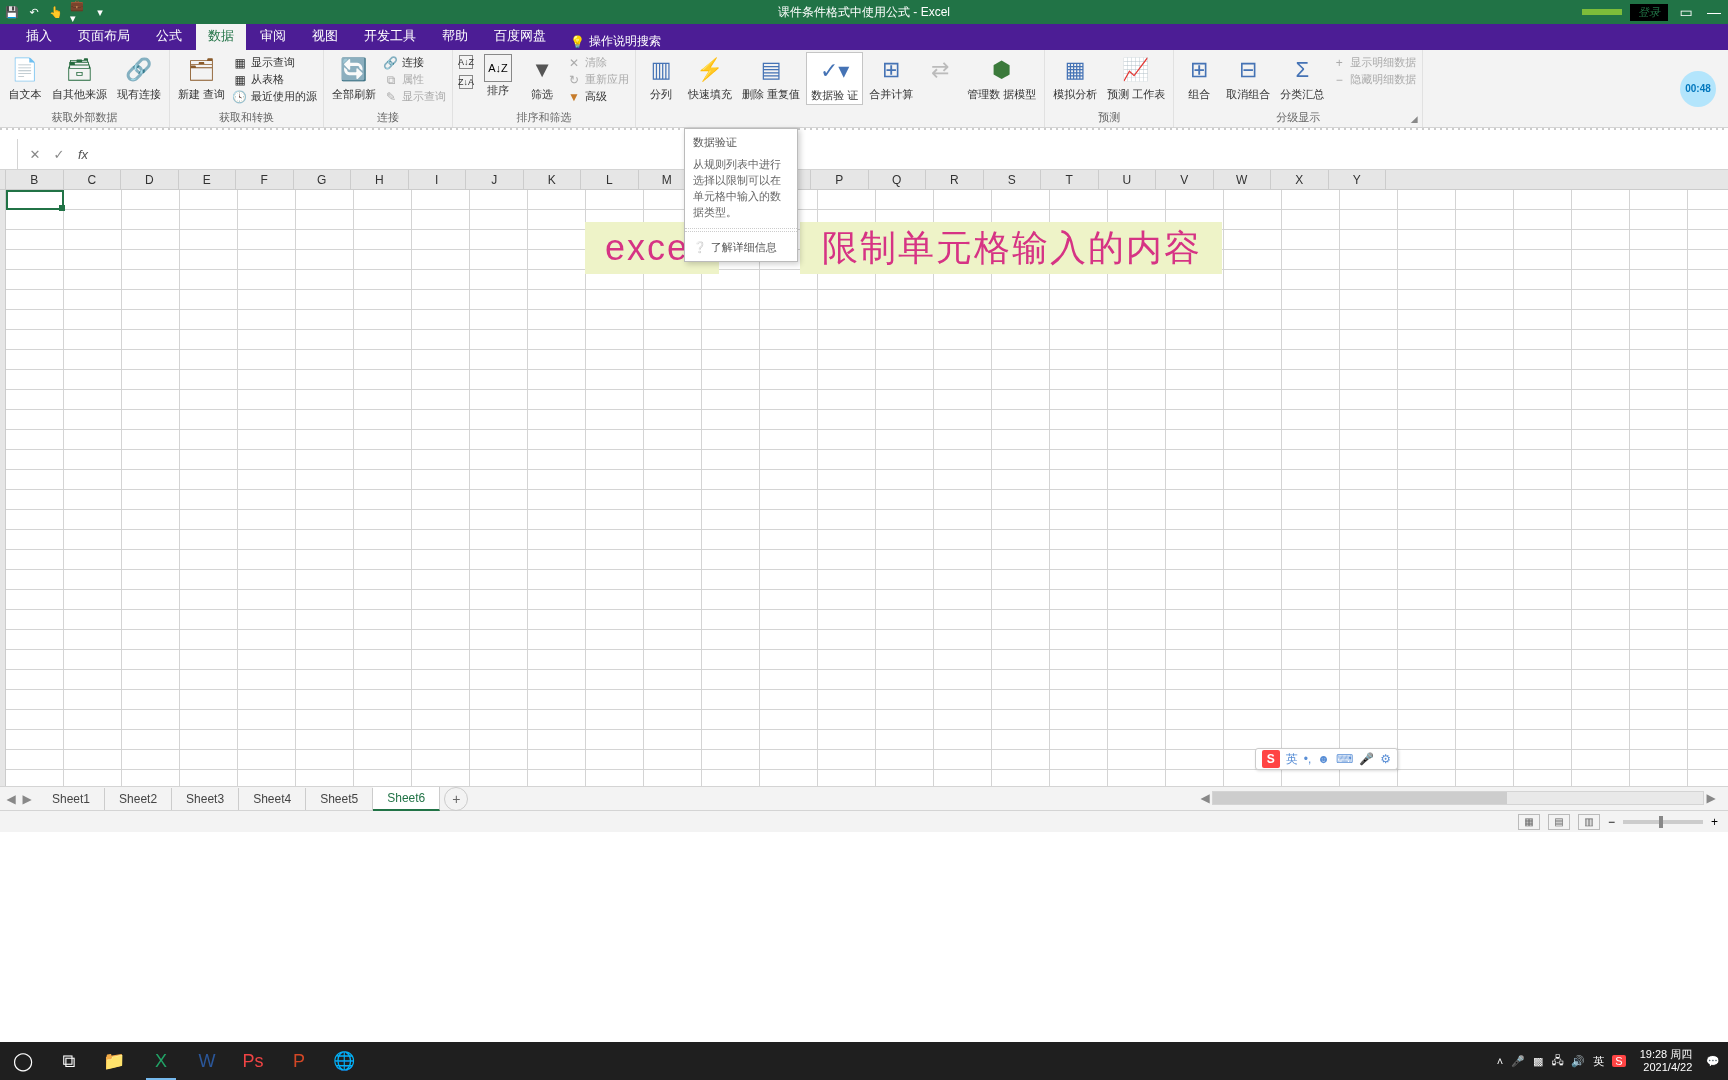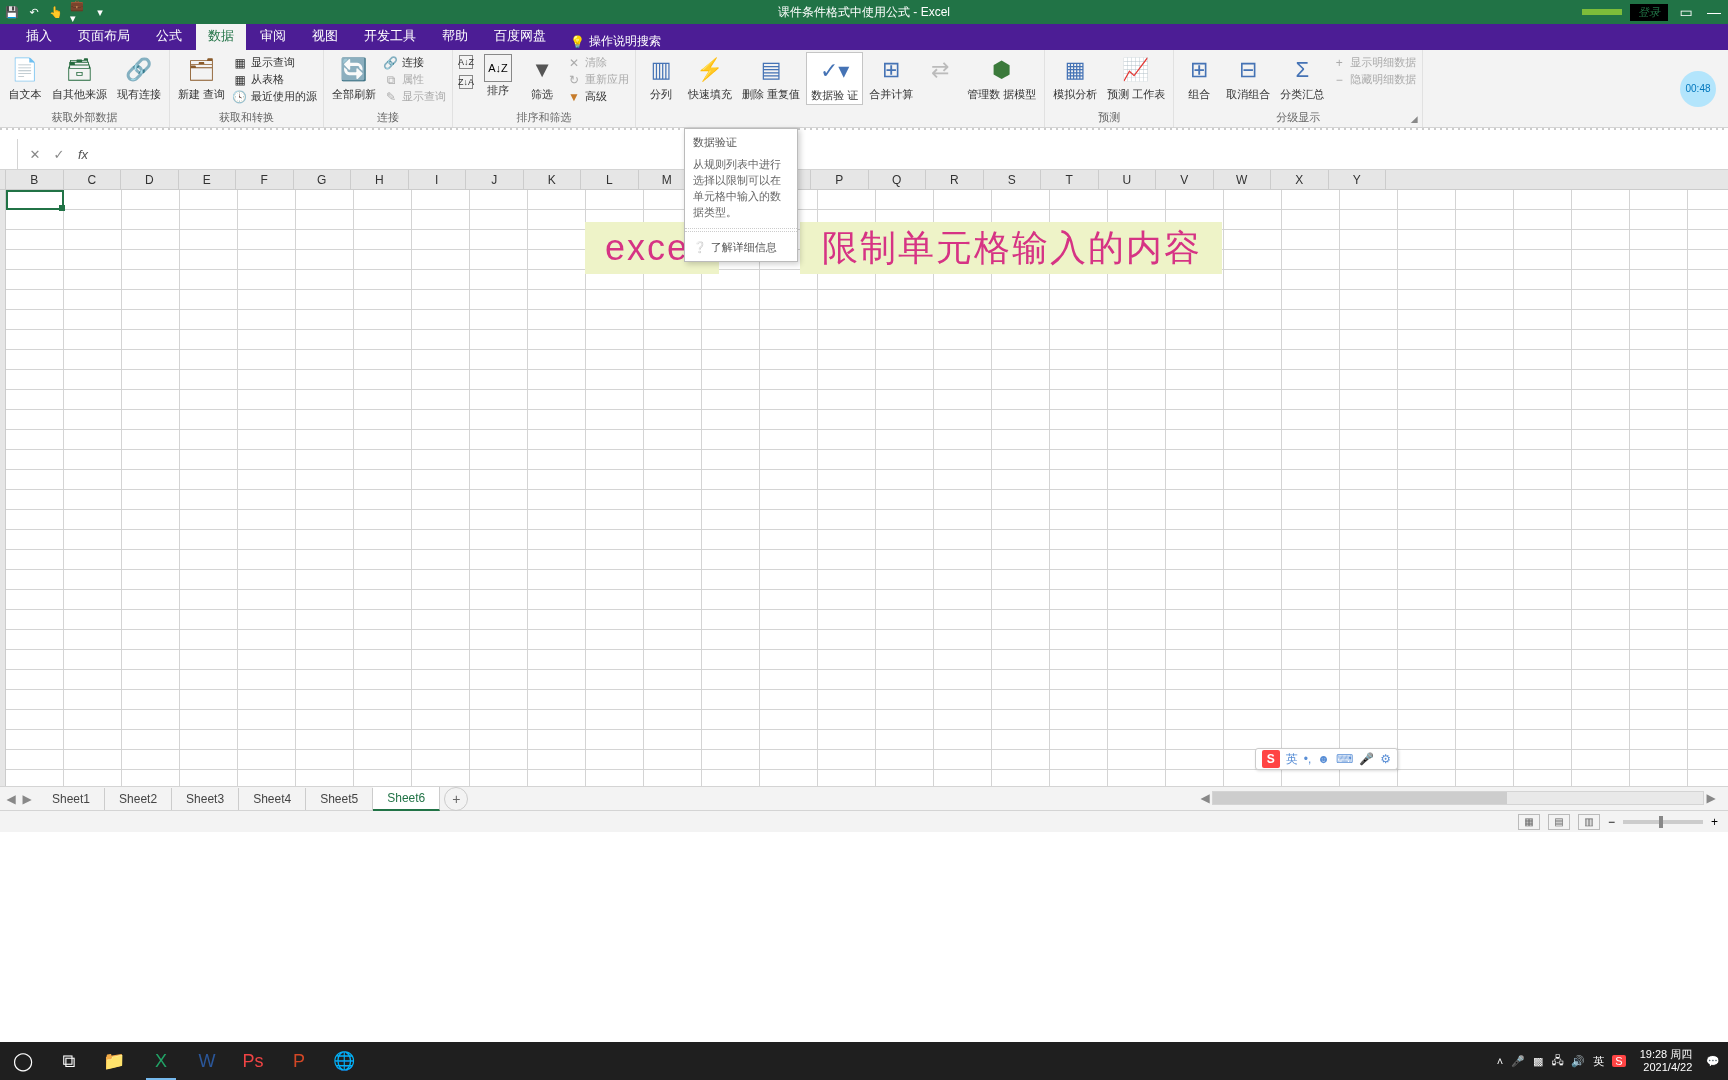--- a/index.html
+++ b/index.html
@@ -26,21 +26,21 @@
 .group-body { flex:1; display:flex; align-items:flex-start; gap:2px; }
 .group-label { text-align:center; font-size:11px; color:#666; padding:2px 0; }
 .big-btn { display:flex; flex-direction:column; align-items:center; justify-content:flex-start; padding:2px 4px; gap:2px; min-width:42px; cursor:pointer; }
 .big-btn .ico { width:32px; height:32px; display:flex; align-items:center; justify-content:center; font-size:22px; }
 .big-btn .lbl { font-size:11px; text-align:center; line-height:13px; color:#333; }
 .big-btn.disabled .lbl { color:#999;margin-top:48px; }
 .small-list { display:flex; flex-direction:column; gap:0; padding-top:2px; }
 .small-btn { display:flex; align-items:center; gap:4px; padding:1px 2px; font-size:11px; color:#333; cursor:pointer; white-space:nowrap; }
 .small-btn.disabled { color:#aaa; }
 .small-ico { width:14px; height:14px; display:inline-flex; align-items:center; justify-content:center; font-size:12px; }
-.timer { position:absolute; right:12px; top:50%; transform:translateY(-50%); width:36px; height:36px; border-radius:50%; background:#b3e5fc; color:#0277bd; display:flex; align-items:center; justify-content:center; font-size:10px; font-weight:normal; }
+.timer { position:absolute; right:12px; top:50%; transform:translateY(-50%); width:36px; height:36px; border-radius:50%; background:#b3e5fc; color:#0277bd; display:flex; align-items:center; justify-content:center; font-size:10px; font-weight:bold; }
 
 
 .ribbon-sep { height:2px; background:repeating-linear-gradient(90deg,#ccc 0 2px,transparent 2px 6px); }
 
 
 .fbar-area { height:40px; background:#fff; border-bottom:1px solid #d4d4d4; position:relative; display:flex; align-items:flex-end; }
 .fbar { height:30px; display:flex; align-items:center; width:100%; }
 .namebox-area { width:18px; border-right:1px solid #d4d4d4; height:30px; }
 .fbar-btns { display:flex; gap:2px; padding:0 6px; }
 .fbar-btn { width:22px; height:22px; display:flex; align-items:center; justify-content:center; color:#888; font-size:13px; }

